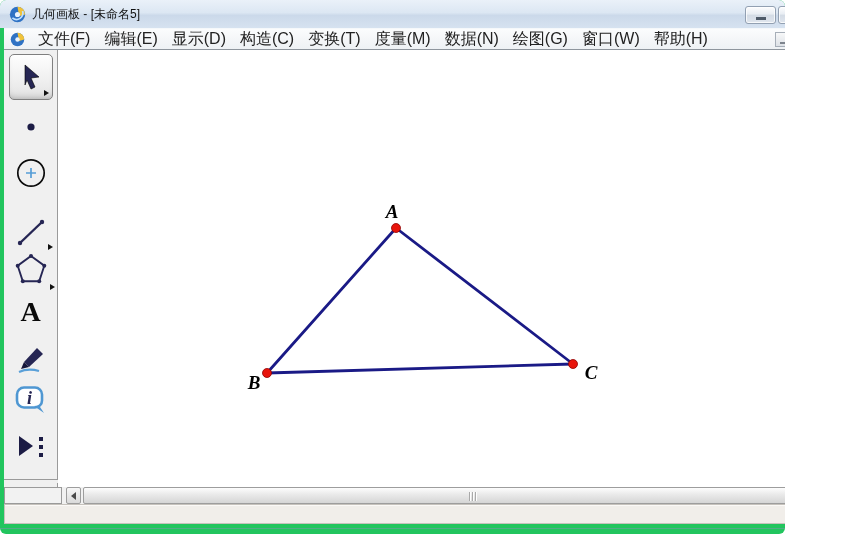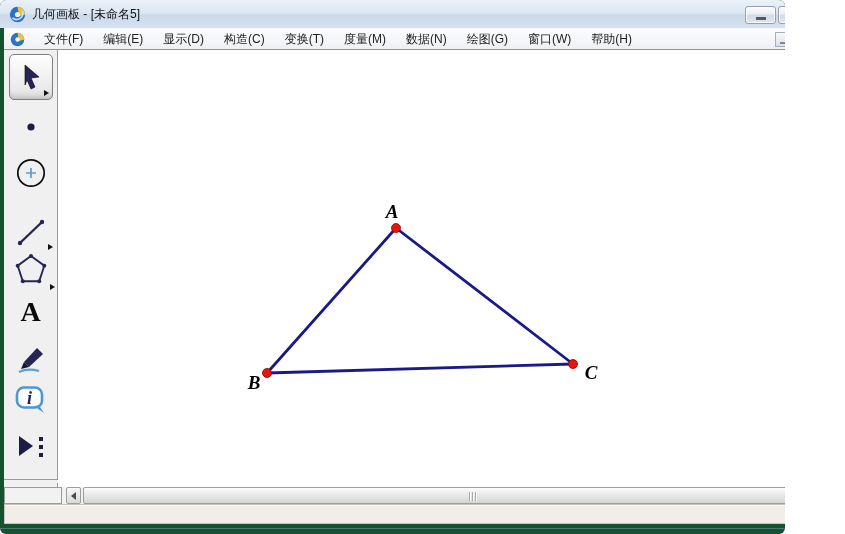--- a/index.html
+++ b/index.html
@@ -1,21 +1,21 @@
 <!DOCTYPE html>
 <html><head>
 <meta charset="utf-8">
 <style>
   * { margin:0; padding:0; box-sizing:border-box; }
   html,body { background:#fff; }
   body { font-family:"Liberation Sans", sans-serif; }
 
   .window {
     position:relative; width:785px; height:534px;
-    background:#14532d; overflow:hidden;
+    background:#22c55e; overflow:hidden;
     font-size:12px; color:#1a1a1a;border-radius:6px;
   }
 
   
   .titlebar {
     position:absolute; left:0; top:0; width:845px; height:28px;
     background:linear-gradient(180deg,#eaf1f9 0%,#dce7f3 45%,#cbd9ea 55%,#d6e2f0 100%);
     display:flex; align-items:center;
   }
   .titlebar .app-ico { margin-left:9px; width:17px; height:17px; }
@@ -32,21 +32,21 @@
   .glyph-max { width:9px; height:8px; border:2px solid #4f5b69; }
 
   
   .menubar {
     position:absolute; left:4px; top:28px; width:829px; height:22px;
     background:linear-gradient(180deg,#fbfcfd,#eef1f4);
     border-bottom:1px solid #8e959d; border-top:1px solid #f5f8fb;
     display:flex; align-items:center;
   }
   .menubar .app-ico { width:15px; height:15px; margin-left:6px; margin-right:6px; }
-  .menu-item { padding:3px 7px; font-size:12px; color:#222; white-space:nowrap; cursor:default;margin-left:6px; }
+  .menu-item { padding:3px 7px; font-size:16px; color:#222; white-space:nowrap; cursor:default; }
   .mdi-controls { margin-left:auto; margin-right:3px; display:flex; gap:2px; }
   .mdi-btn {
     width:17px; height:15px; border:1px solid #a6aeb8;
     background:linear-gradient(180deg,#f7f8f9,#dde1e6);
     display:flex; align-items:center; justify-content:center;
   }
   .glyph-mdi-min { width:7px; height:2px; background:#7d848d; margin-top:8px; }
 
   
   .main { position:absolute; left:4px; top:50px; width:829px; height:437px; display:flex; }

